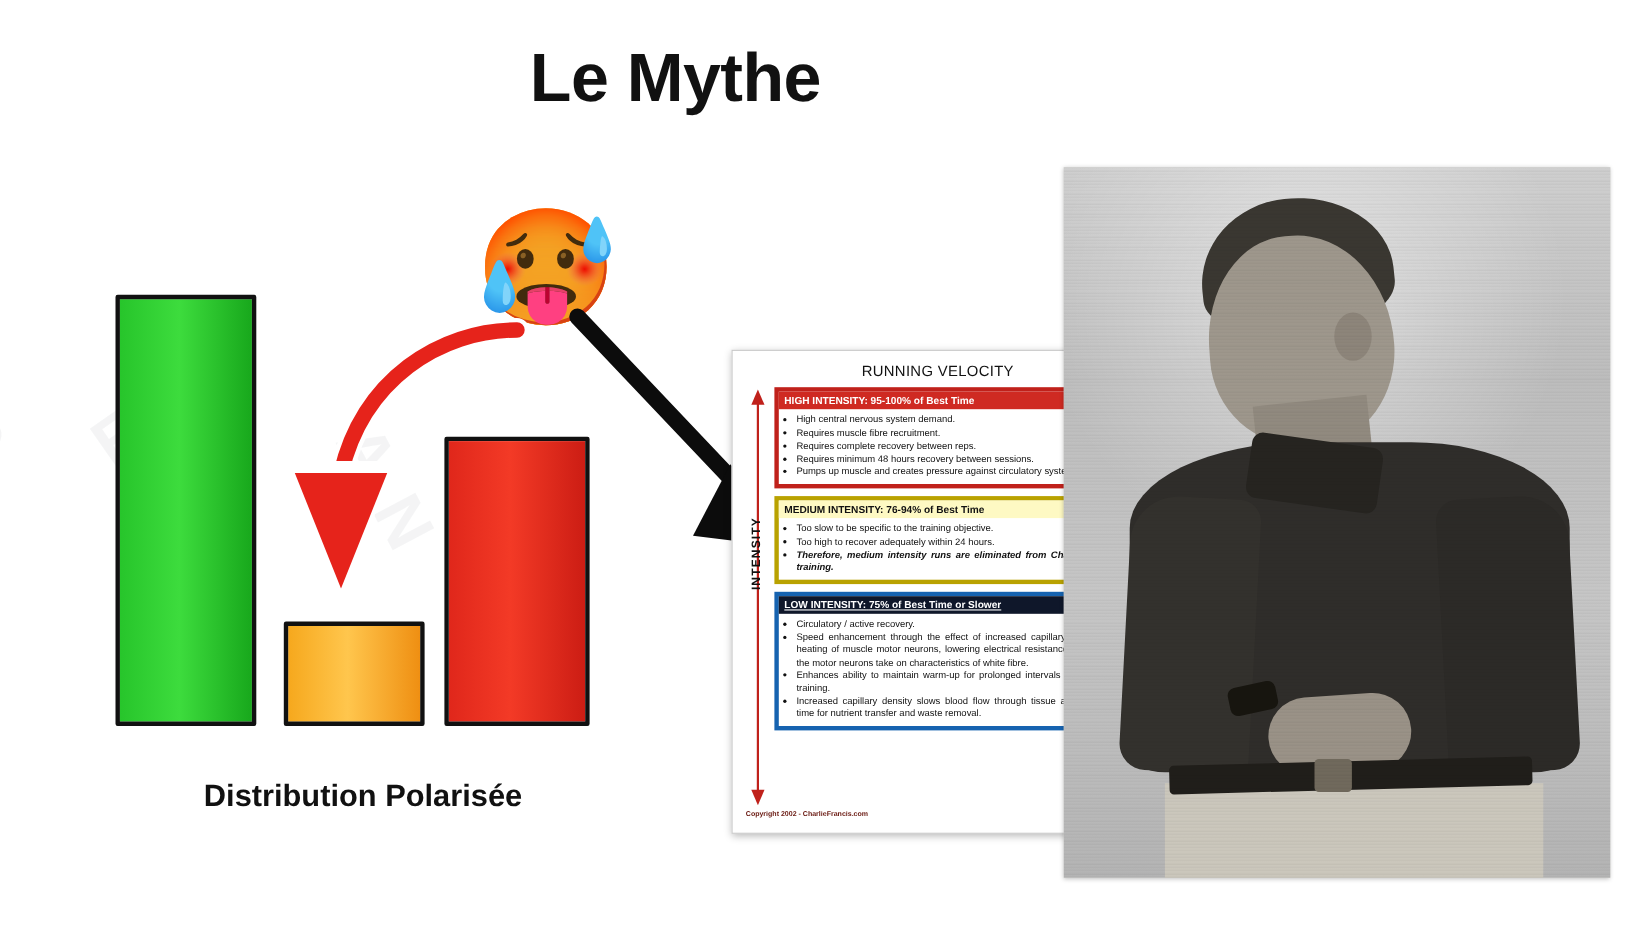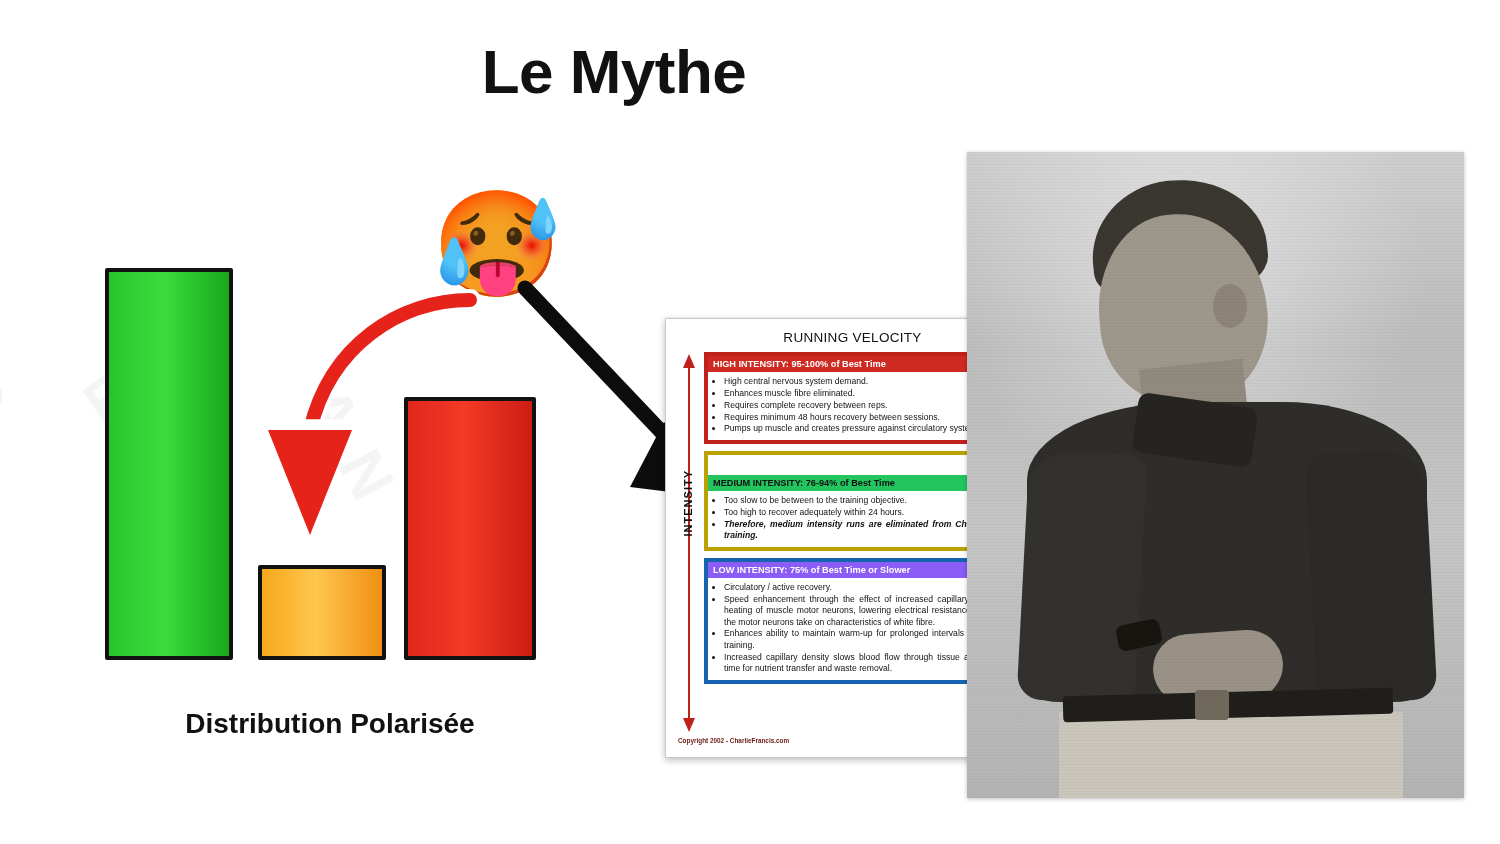--- a/index.html
+++ b/index.html
@@ -172,23 +172,23 @@
   .cf-block .hdr {
     font-size: 9.2px;
     font-weight: 700;
     padding: 3px 5px;
     color: #111;
   }
   .cf-block .hdr .pct { font-weight: 700; }
   .cf-high  { border-color: #c0211b; }
   .cf-high .hdr  { background: #cf2a22; color: #ffffff; }
   .cf-med   { border-color: #b9a200; }
-  .cf-med .hdr   { background: #22c55e; color: #111111; margin-top: 20px; }
+  .cf-med .hdr   { background: #fef9c3; color: #111111; }
   .cf-low   { border-color: #1663b0; }
-  .cf-low .hdr   { background: #8b5cf6; color: #ffffff; }
+  .cf-low .hdr   { background: #0f172a; color: #ffffff; text-decoration: underline; }
   .cf-list {
     margin: 0;
     padding: 4px 6px 5px 16px;
     list-style: disc;
   }
   .cf-list li {
     font-size: 8.6px;
     line-height: 1.32;
     color: #111;
     text-align: justify;
@@ -420,34 +420,34 @@
 
       <div class="cf-blocks">
 
         <div class="cf-block cf-high">
           <div class="hdr">
             <span>HIGH INTENSITY:</span>
             <span class="pct">95-100% of Best Time</span>
           </div>
           <ul class="cf-list">
             <li>High central nervous system demand.</li>
-            <li>Enhances muscle fibre eliminated.</li>
+            <li>Requires muscle fibre recruitment.</li>
             <li>Requires complete recovery between reps.</li>
             <li>Requires minimum 48 hours recovery between sessions.</li>
             <li>Pumps up muscle and creates pressure against circulatory system.</li>
           </ul>
         </div>
 
         <div class="cf-block cf-med">
           <div class="hdr">
             <span>MEDIUM  INTENSITY:</span>
             <span class="pct">76-94% of Best Time</span>
           </div>
           <ul class="cf-list">
-            <li>Too slow to be between to the training objective.</li>
+            <li>Too slow to be specific to the training objective.</li>
             <li>Too high to recover adequately within 24 hours.</li>
             <li class="em">Therefore, medium intensity runs are eliminated from Charlie Francis training.</li>
           </ul>
         </div>
 
         <div class="cf-block cf-low">
           <div class="hdr">
             <span>LOW INTENSITY:</span>
             <span class="pct">75% of Best Time or Slower</span>
           </div>

